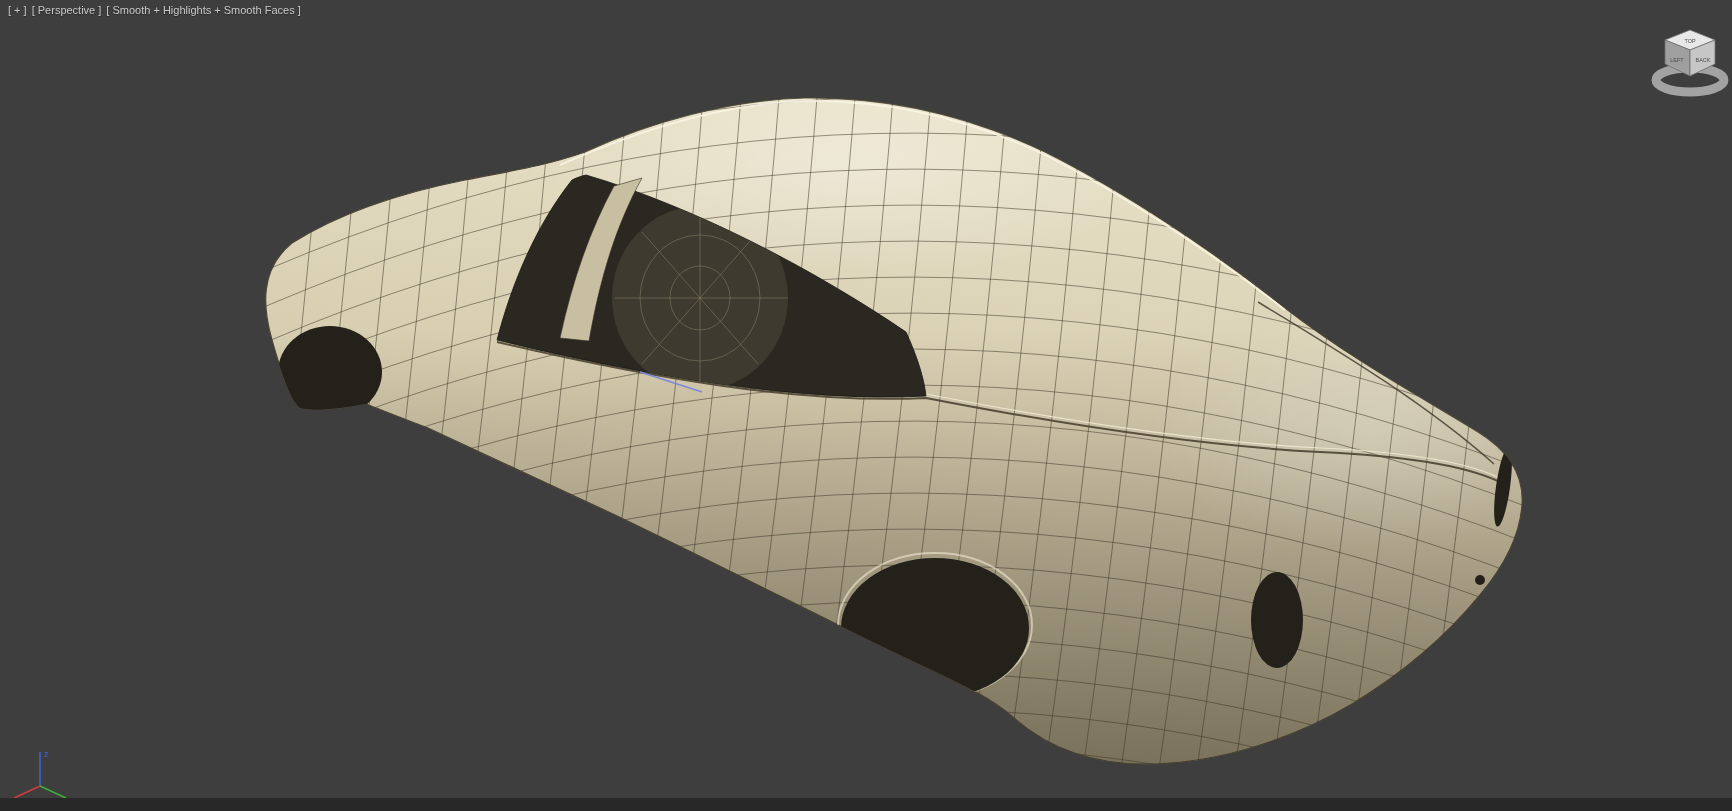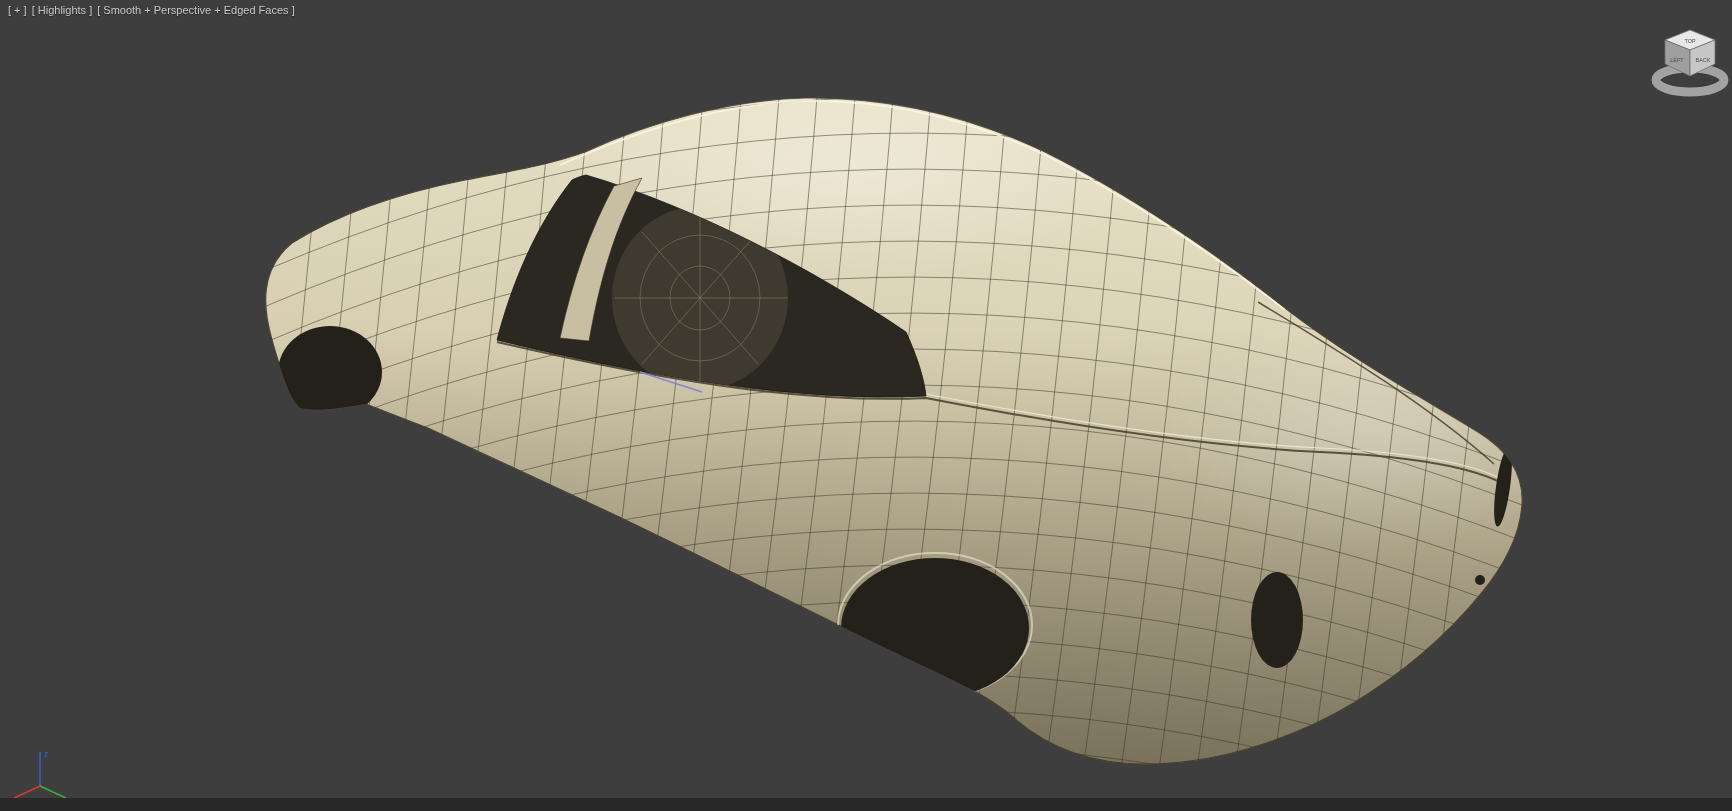--- a/index.html
+++ b/index.html
@@ -217,18 +217,18 @@
       <path class="axis axis-x" d="M 40,786 L 14,798"></path>
       <path class="axis axis-y" d="M 40,786 L 66,798"></path>
       <text class="axis-label z" x="44" y="757">z</text>
       <text class="axis-label x" x="6" y="808">x</text>
       <text class="axis-label y" x="70" y="808">y</text>
     </g>
   </svg>
 
   <div class="vp-label">
     <span class="seg">[ + ]</span>
-    <span class="seg">[ Highlights ]</span>
-    <span class="seg">[ Smooth + Perspective + Edged Faces ]</span>
+    <span class="seg">[ Perspective ]</span>
+    <span class="seg">[ Smooth + Highlights + Smooth Faces ]</span>
   </div>
 
   <div class="bottom-edge"></div>
 </div>
 
 </body></html>

